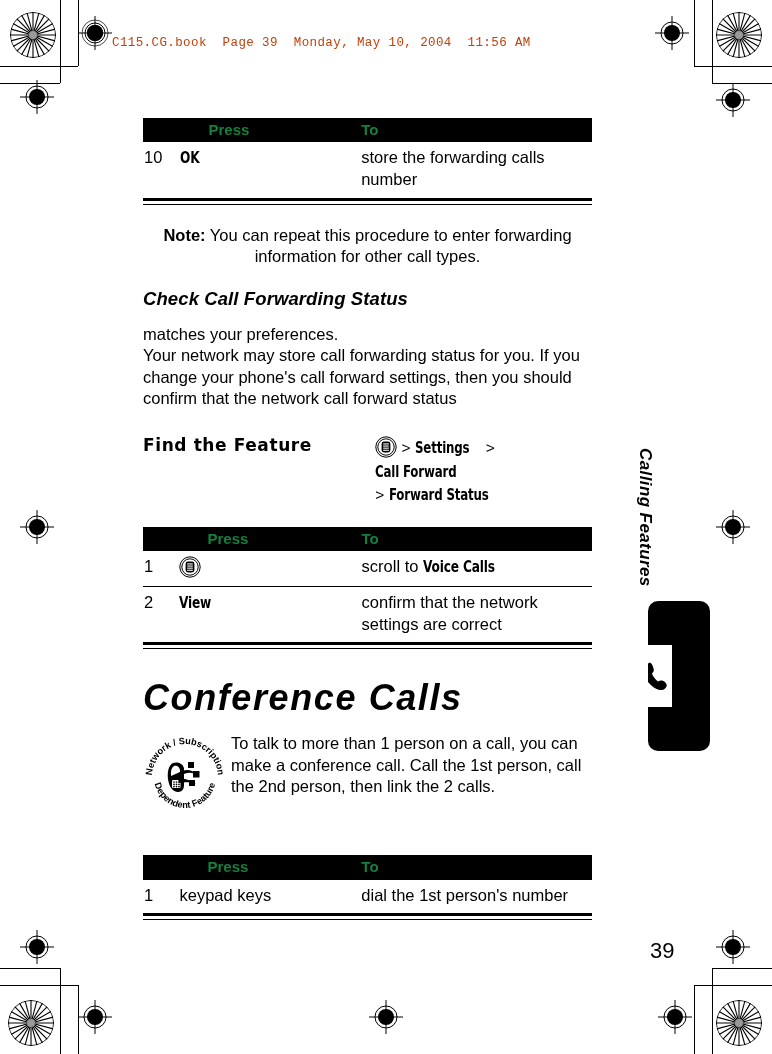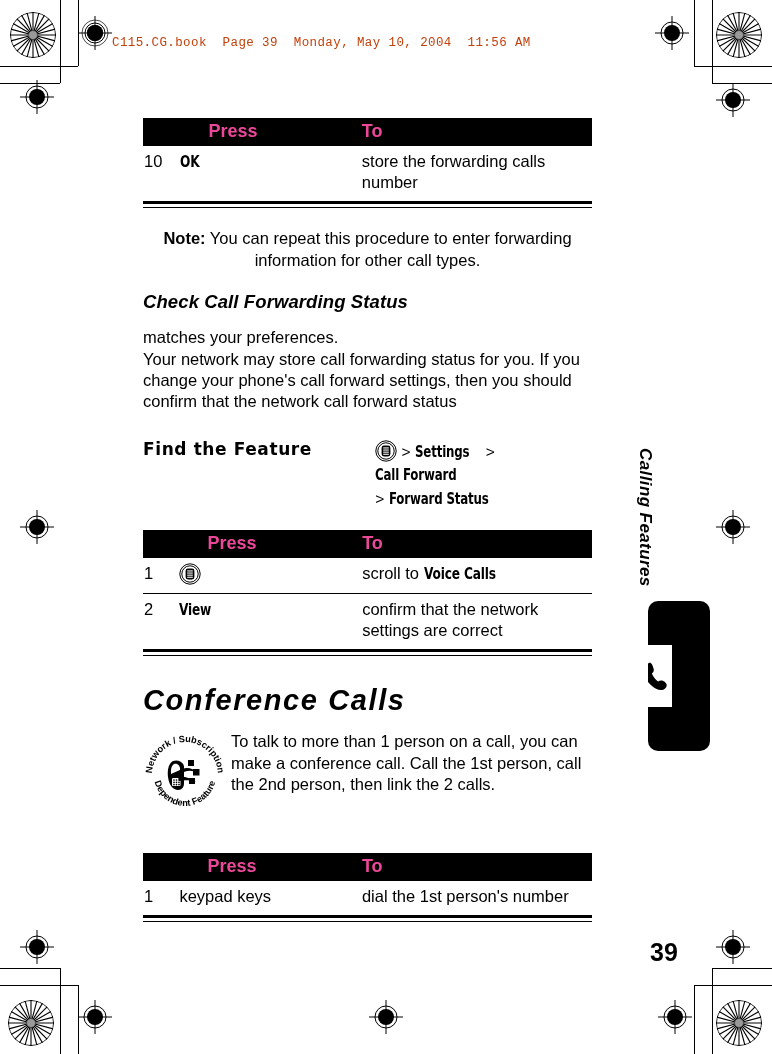--- a/index.html
+++ b/index.html
@@ -51,23 +51,23 @@
     position: absolute;
     left: 143px;
     top: 118px;
     width: 449px;
   }
 
   
   .tbl { width: 449px; border-collapse: collapse; margin: 0; }
   .tbl .hdr td {
     background: #000;
-    color: #ec4899;
+    color: #15803d;
     font-weight: bold;
-    font-size: 18px;
+    font-size: 15px;
     padding: 3px 0 4px 0;
     line-height: 1.15;
   }
   .tbl td { vertical-align: top; }
   .col-num  { width: 30px;  text-align: left; }
   .col-key  { width: 165px; }
   .col-to   { width: 254px; margin-left: 16px; }
   .tbl .hdr .col-num { padding-left: 0; }
   .tbl .hdr .col-key { padding-left: 32px; }
   .tbl .hdr .col-to  { padding-left: 4px; }
@@ -118,21 +118,21 @@
 
   h3.subhead {
     font-size: 18.5px;
     font-weight: bold;
     font-style: italic;
     margin: 20px 0 8px 0;
     letter-spacing: 0.1px;
   }
 
   h2.chapter {
-    font-size: 29px;
+    font-size: 36px;
     font-weight: bold;
     font-style: italic;
     letter-spacing: 1.6px;
     margin: 0;
   }
 
   
   .fft {
     display: flex;
     margin-top: 24px;
@@ -183,22 +183,22 @@
     top: 601px;
     width: 75px;
     height: 150px;
   }
   .thumbtab svg { display:block; }
 
   .pagenum {
     position: absolute;
     left: 650px;
     top: 938px;
-    font-size: 25px;
-    font-weight: bold;
+    font-size: 22px;
+    font-weight: normal;
   }
 </style>
 </head>
 <body>
 
 <div class="mark-line crop-h" style="left:0;top:66px;width:78px;"></div>
 <div class="mark-line crop-v" style="left:78px;top:0;height:66px;"></div>
 <div class="mark-line crop-h" style="left:0;top:83px;width:60px;"></div>
 <div class="mark-line crop-v" style="left:60px;top:0;height:83px;"></div>
 

